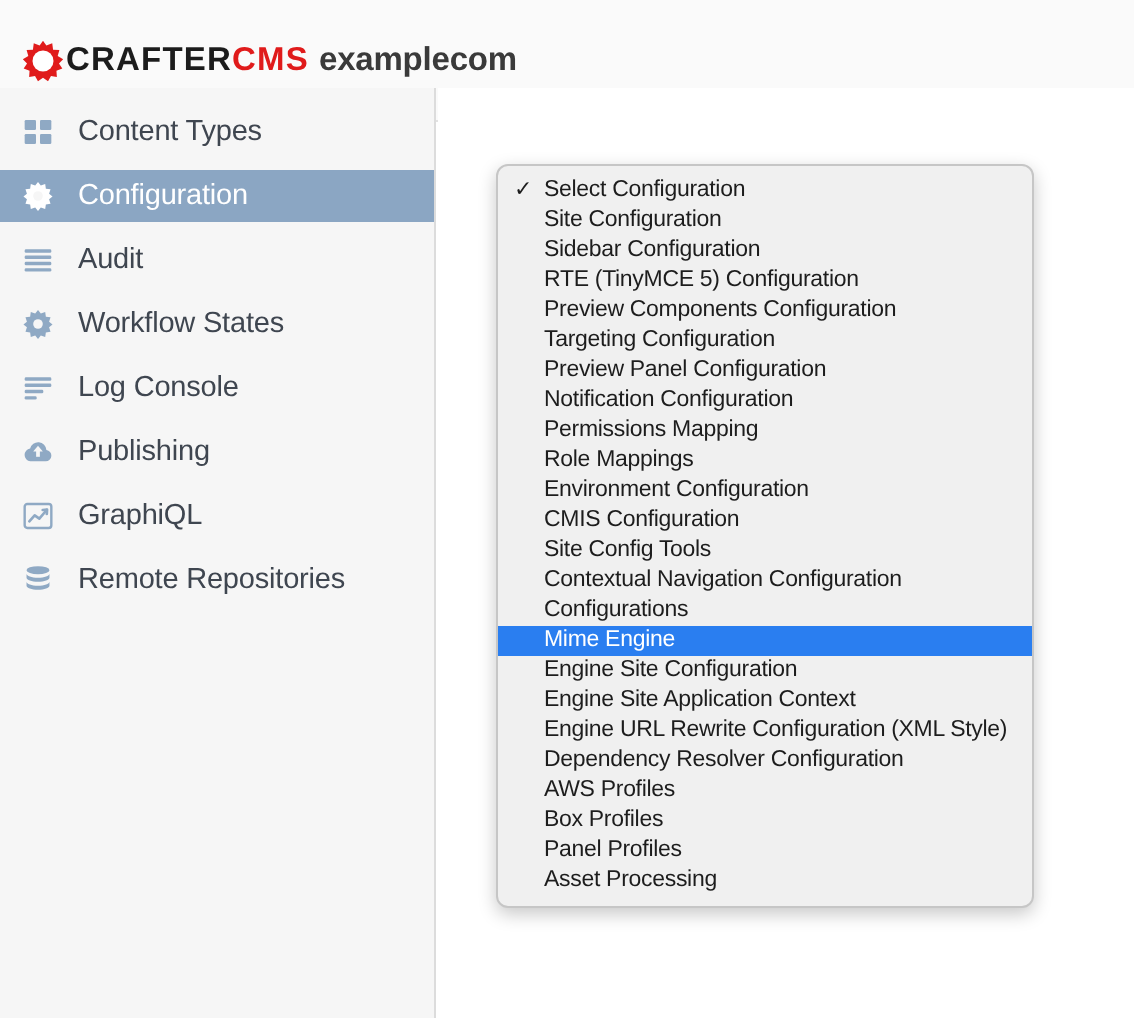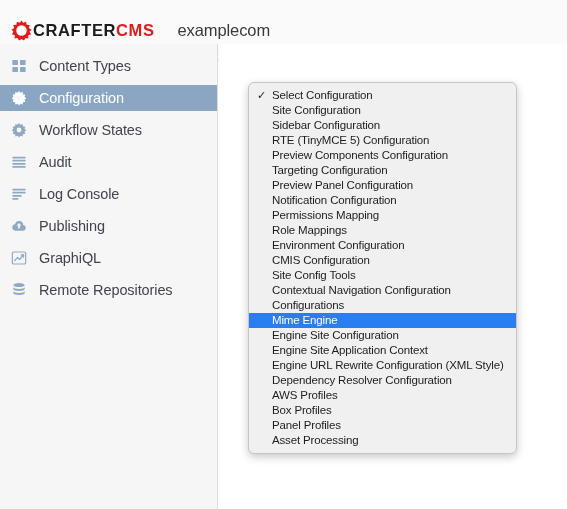--- a/index.html
+++ b/index.html
@@ -46,25 +46,26 @@
     font-size: 16.5px;
     font-weight: bold;
     letter-spacing: 0.6px;
     line-height: 1;
     white-space: nowrap;
   }
   #logo-text .crafter { color: #1c1c1c; }
   #logo-text .cms { color: #e01b1b; font-weight: bold; }
 
   #site-name {
-    margin-left: 23px;
+    margin-left: 5px;
     font-size: 16.5px;
     color: #3a3a3a;
     letter-spacing: -0.1px;
     white-space: nowrap;
+    font-weight: bold;
   }
 
   
   #sidebar {
     position: absolute;
     left: 0; top: 44px;
     width: 218px;
     height: 465px;
     background: #f6f6f6;
     border-right: 1px solid #dcdcdc;
@@ -189,40 +190,40 @@
         <svg width="16" height="16" viewBox="0 0 24 24" fill="currentColor">
           <path d="M12 1.5 l2.1 2.6 3.3-1.1 .5 3.5 3.5 .5 -1.1 3.3 2.6 2.1 -2.6 2.1 1.1 3.3 -3.5 .5 -.5 3.5 -3.3-1.1 -2.1 2.6 -2.1-2.6 -3.3 1.1 -.5-3.5 -3.5-.5 1.1-3.3 -2.6-2.1 2.6-2.1 -1.1-3.3 3.5-.5 .5-3.5 3.3 1.1 Z"></path>
           <circle cx="12" cy="12" r="3.6" fill="#f6f6f6"></circle>
         </svg>
       </span>
       <span class="nav-label">Configuration</span>
     </div>
     <div class="nav-item">
       <span class="nav-icon">
         <svg width="16" height="16" viewBox="0 0 24 24" fill="currentColor">
-          <path d="M12 1.5 l2.1 2.6 3.3-1.1 .5 3.5 3.5 .5 -1.1 3.3 2.6 2.1 -2.6 2.1 1.1 3.3 -3.5 .5 -.5 3.5 -3.3-1.1 -2.1 2.6 -2.1-2.6 -3.3 1.1 -.5-3.5 -3.5-.5 1.1-3.3 -2.6-2.1 2.6-2.1 -1.1-3.3 3.5-.5 .5-3.5 3.3 1.1 Z"></path>
-          <circle cx="12" cy="12" r="3.6" fill="#f6f6f6"></circle>
-        </svg>
-      </span>
-      <span class="nav-label">Workflow States</span>
-    </div>
-    <div class="nav-item">
-      <span class="nav-icon">
-        <svg width="16" height="16" viewBox="0 0 24 24" fill="currentColor">
           <rect x="2" y="4" width="20" height="2.6" rx="1"></rect>
           <rect x="2" y="8.7" width="20" height="2.6" rx="1"></rect>
           <rect x="2" y="13.4" width="20" height="2.6" rx="1"></rect>
           <rect x="2" y="18.1" width="20" height="2.6" rx="1"></rect>
         </svg>
       </span>
       <span class="nav-label">Audit</span>
     </div>
     <div class="nav-item">
       <span class="nav-icon">
         <svg width="16" height="16" viewBox="0 0 24 24" fill="currentColor">
+          <path d="M12 1.5 l2.1 2.6 3.3-1.1 .5 3.5 3.5 .5 -1.1 3.3 2.6 2.1 -2.6 2.1 1.1 3.3 -3.5 .5 -.5 3.5 -3.3-1.1 -2.1 2.6 -2.1-2.6 -3.3 1.1 -.5-3.5 -3.5-.5 1.1-3.3 -2.6-2.1 2.6-2.1 -1.1-3.3 3.5-.5 .5-3.5 3.3 1.1 Z"></path>
+          <circle cx="12" cy="12" r="3.6" fill="#f6f6f6"></circle>
+        </svg>
+      </span>
+      <span class="nav-label">Workflow States</span>
+    </div>
+    <div class="nav-item">
+      <span class="nav-icon">
+        <svg width="16" height="16" viewBox="0 0 24 24" fill="currentColor">
           <rect x="2" y="4" width="20" height="2.6" rx="1"></rect>
           <rect x="2" y="8.7" width="20" height="2.6" rx="1"></rect>
           <rect x="2" y="13.4" width="14" height="2.6" rx="1"></rect>
           <rect x="2" y="18.1" width="9" height="2.6" rx="1"></rect>
         </svg>
       </span>
       <span class="nav-label">Log Console</span>
     </div>
     <div class="nav-item">
       <span class="nav-icon">

